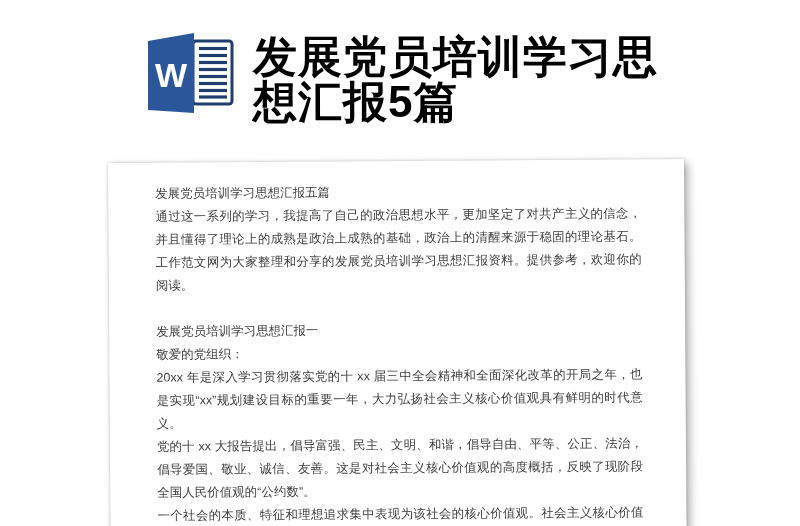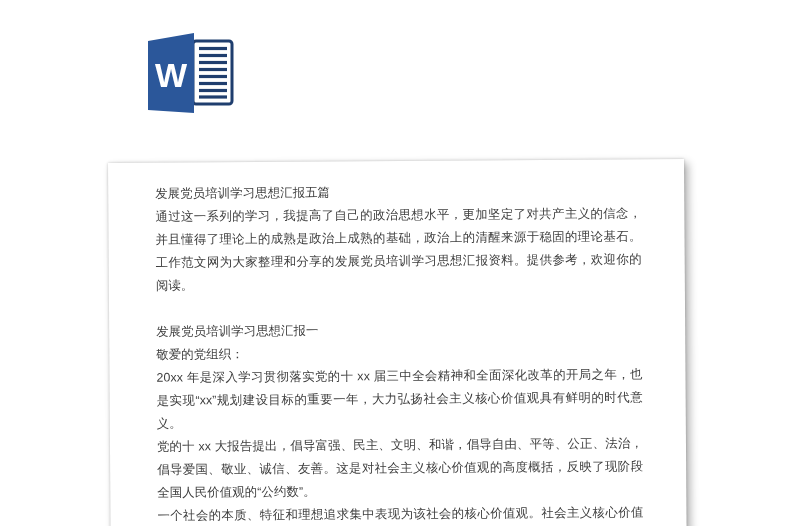--- a/index.html
+++ b/index.html
@@ -75,20 +75,24 @@
           <line x1="53" y1="50.5" x2="81" y2="50.5"></line>
           <line x1="53" y1="57.5" x2="81" y2="57.5"></line>
           <line x1="53" y1="64" x2="81" y2="64"></line>
         </g>
 
         <polygon points="2,8 48,0 48,80 2,77" fill="#2b579a"></polygon>
         <text x="25" y="54" text-anchor="middle" font-size="34" font-weight="bold" font-family="Liberation Sans, DejaVu Sans, sans-serif" fill="#ffffff">W</text>
       </svg>
     </div>
 
+    <h1 class="page-title">
+      <span>发展党员培训学习思</span>
+      <span>想汇报5篇</span>
+    </h1>
   </div>
 
   <div class="doc-page">
     <p>发展党员培训学习思想汇报五篇</p>
     <p>通过这一系列的学习，我提高了自己的政治思想水平，更加坚定了对共产主义的信念，并且懂得了理论上的成熟是政治上成熟的基础，政治上的清醒来源于稳固的理论基石。工作范文网为大家整理和分享的发展党员培训学习思想汇报资料。提供参考，欢迎你的阅读。</p>
     <p class="blank-line"></p>
     <p>发展党员培训学习思想汇报一</p>
     <p>敬爱的党组织：</p>
     <p>20xx 年是深入学习贯彻落实党的十 xx 届三中全会精神和全面深化改革的开局之年，也是实现“xx”规划建设目标的重要一年，大力弘扬社会主义核心价值观具有鲜明的时代意义。</p>
     <p>党的十 xx 大报告提出，倡导富强、民主、文明、和谐，倡导自由、平等、公正、法治，倡导爱国、敬业、诚信、友善。这是对社会主义核心价值观的高度概括，反映了现阶段全国人民价值观的“公约数”。</p>

